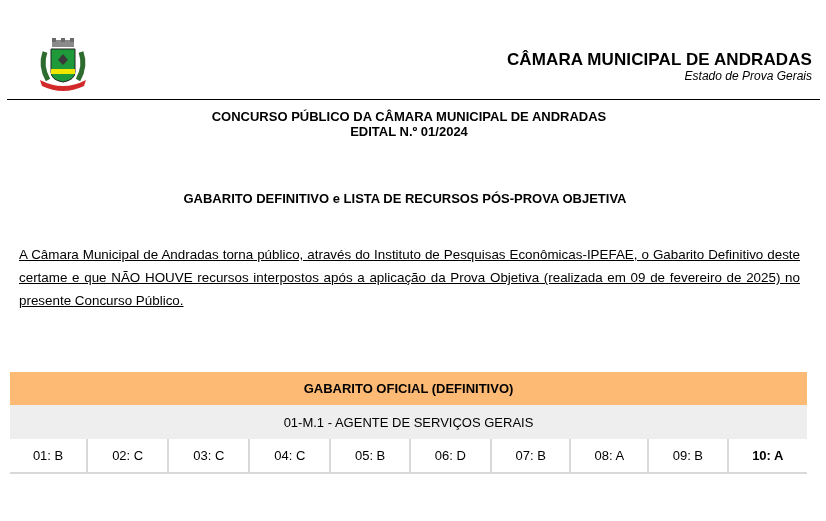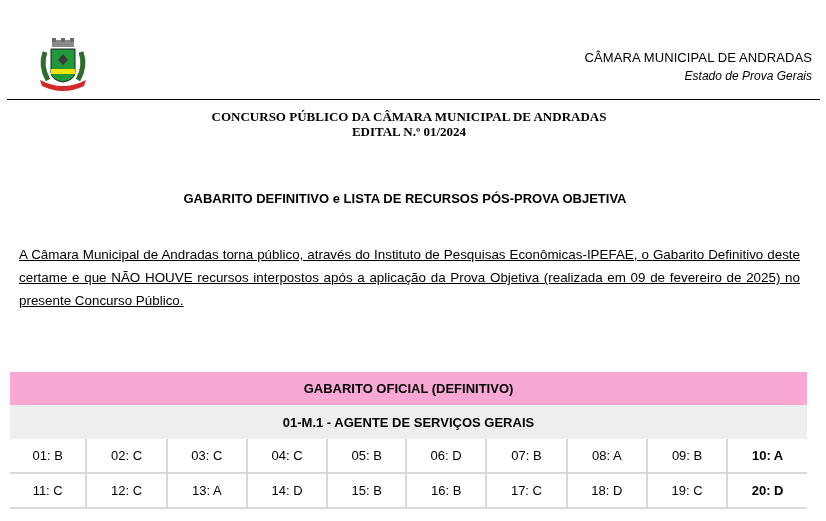--- a/index.html
+++ b/index.html
@@ -1,28 +1,28 @@
 <!DOCTYPE html>
 <html><head>
 <meta charset="utf-8">
 <style>
   html, body { margin:0; padding:0; background:#ffffff; }
   body { width:826px; height:521px; position:relative; overflow:hidden; font-family:"Liberation Sans", sans-serif; color:#000; }
   .logo { position:absolute; left:36px; top:38px; width:54px; height:56px; }
-  .hdr-title { position:absolute; right:14px; top:50px; font-size:13px; font-weight:normal; letter-spacing:0.1px; white-space:nowrap; }
+  .hdr-title { position:absolute; right:14px; top:50px; font-size:17px; font-weight:bold; letter-spacing:0.1px; white-space:nowrap; }
   .hdr-sub { position:absolute; right:14px; top:69px; font-size:12px; font-style:italic; white-space:nowrap; }
   .hdr-rule { position:absolute; left:7px; width:813px; top:99px; height:0; border-top:1px solid #000; }
-  .title-block { position:absolute; left:0; width:826px; top:109px; text-align:center; font-size:13px; font-weight:bold; line-height:15px;font-family:Liberation Serif, serif; }
+  .title-block { position:absolute; left:0; width:826px; top:109px; text-align:center; font-size:13px; font-weight:bold; line-height:15px; }
   .title-block div { margin-left:-8px; }
   .section-title { position:absolute; left:0; width:826px; top:191px; text-align:center; font-size:13px; font-weight:bold; margin-left:-8px; }
   .para { position:absolute; left:19px; width:781px; top:243px; font-size:13.4px; line-height:23px; text-align:justify;text-decoration:underline; }
   table.gab { position:absolute; left:10px; top:372px; width:797px; border-collapse:collapse; font-size:13px; }
   table.gab td { text-align:center; }
-  .row-h1 td { background:#f9a8d4; height:31px; font-weight:bold; }
-  .row-h2 td { background:#eeeeee; height:32px; font-weight:bold;margin-top:20px; }
+  .row-h1 td { background:#fdba74; height:31px; font-weight:bold; }
+  .row-h2 td { background:#eeeeee; height:32px; font-weight:normal;margin-top:20px; }
   .row-ans td { height:31px; border:2px solid #d9d9d9; border-top:none; border-left:none; background:#fff; }
   .row-ans td:first-child { border-left:none;margin-top:24px; }
   .row-ans td:last-child { border-right:none;font-weight:bold; }
 </style>
 </head>
 <body>
 
 <div class="logo">
   <svg width="54" height="56" viewBox="0 0 54 56">
 
@@ -68,26 +68,14 @@
     <td>02: C</td>
     <td>03: C</td>
     <td>04: C</td>
     <td>05: B</td>
     <td>06: D</td>
     <td>07: B</td>
     <td>08: A</td>
     <td>09: B</td>
     <td>10: A</td>
   </tr>
-  <tr class="row-ans">
-    <td>11: C</td>
-    <td>12: C</td>
-    <td>13: A</td>
-    <td>14: D</td>
-    <td>15: B</td>
-    <td>16: B</td>
-    <td>17: C</td>
-    <td>18: D</td>
-    <td>19: C</td>
-    <td>20: D</td>
-  </tr>
 </tbody>
   </table>
 
 </body></html>

